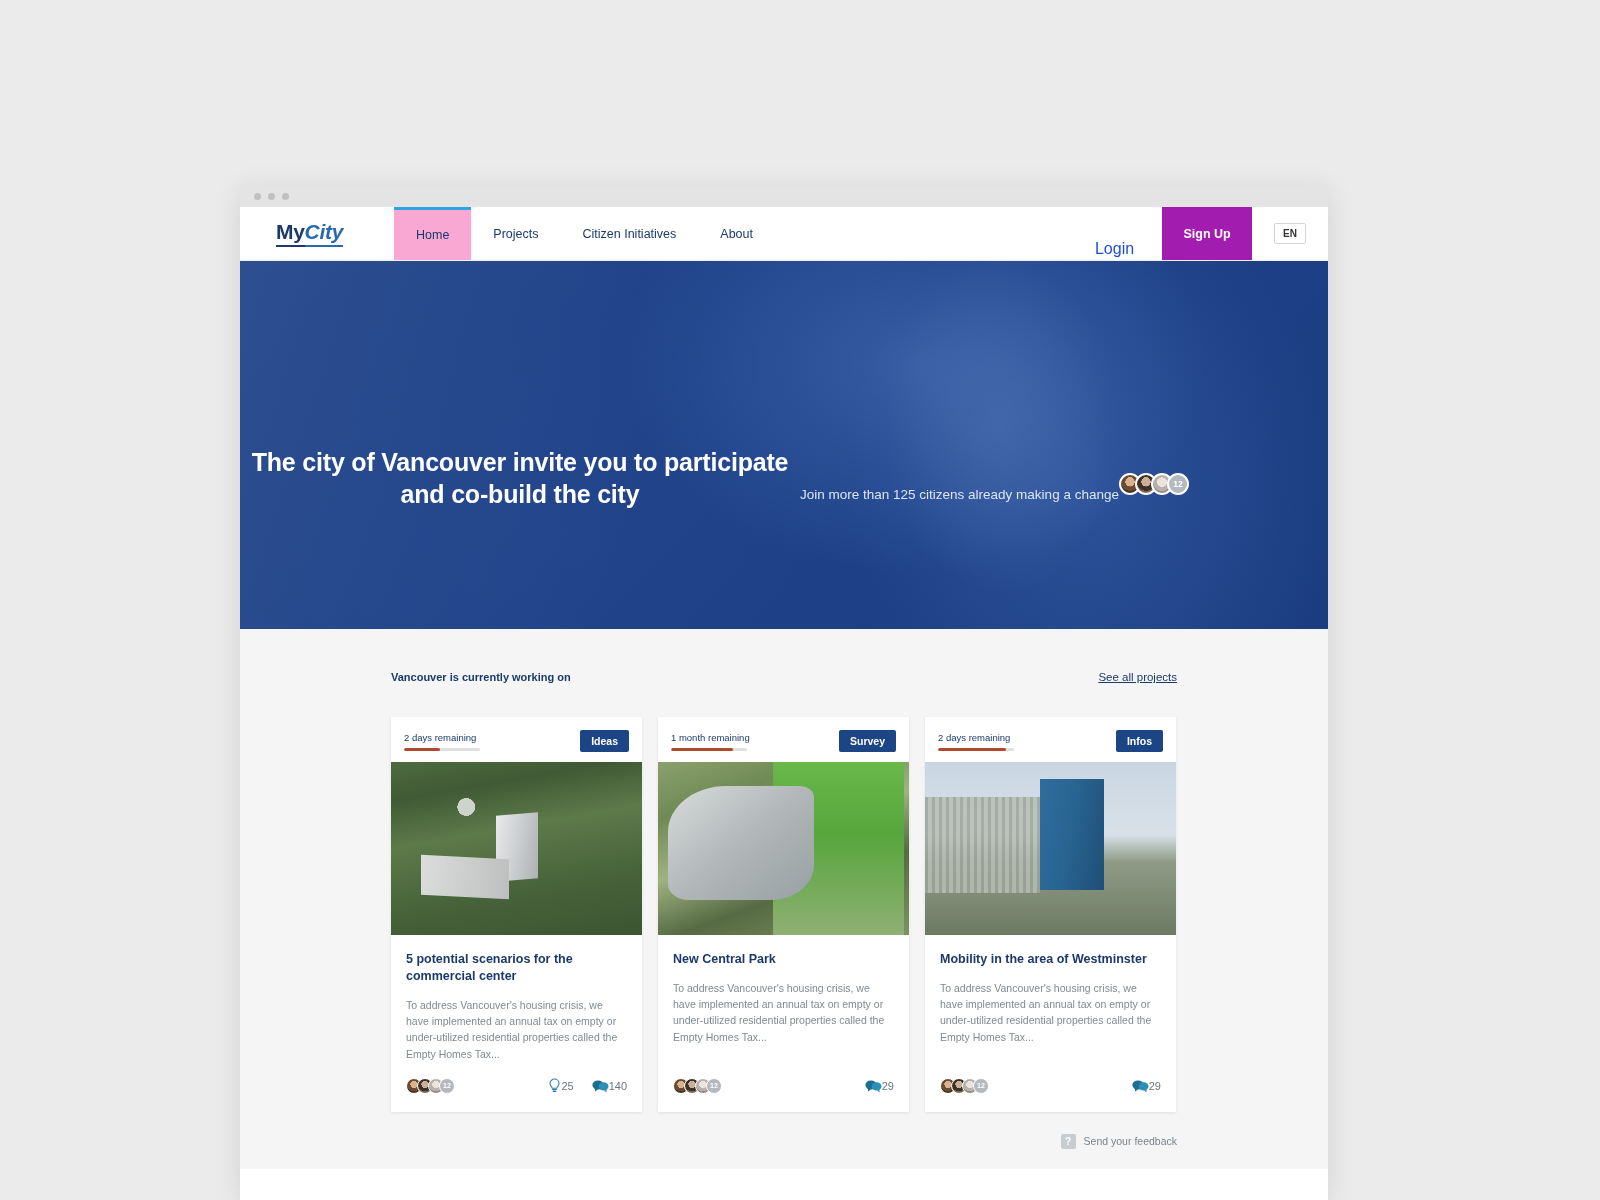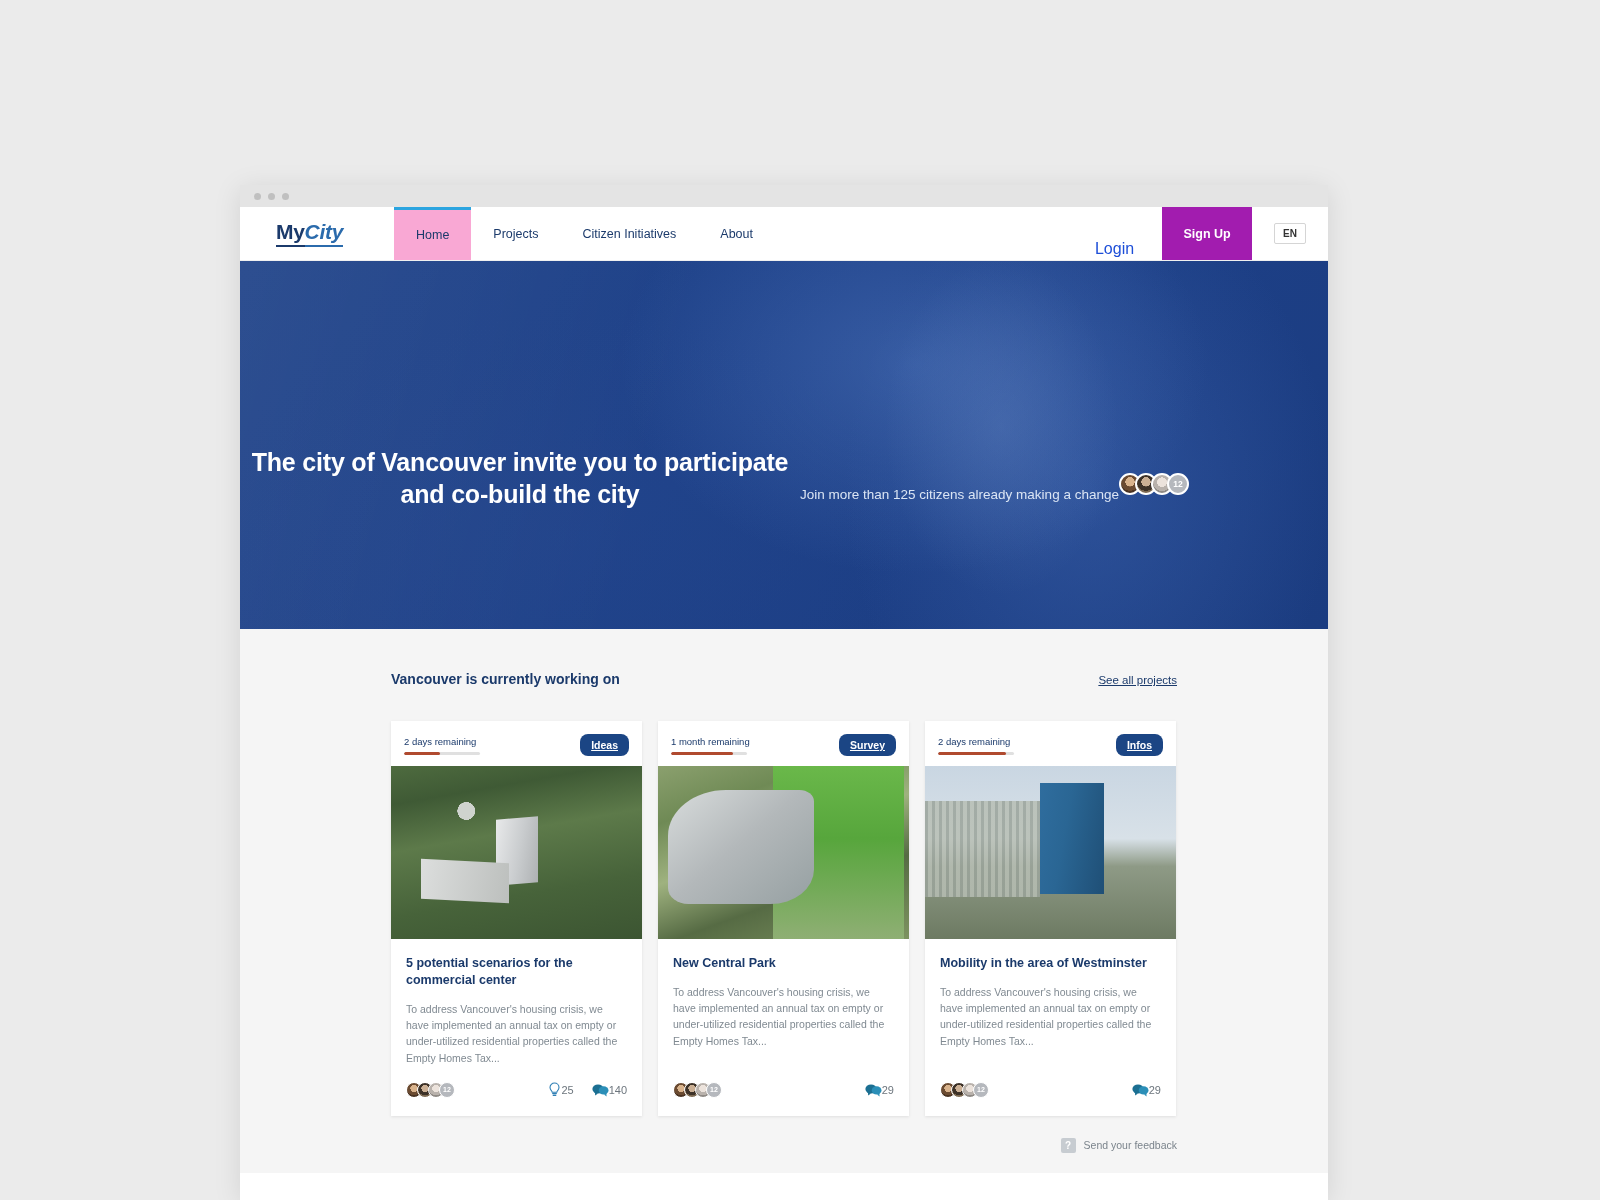--- a/index.html
+++ b/index.html
@@ -213,21 +213,21 @@
     min-height: 350px;
   }
   .section-head {
     width: 786px;
     margin: 0 auto;
     display: flex;
     align-items: baseline;
     justify-content: space-between;
   }
   .section-title {
-    font-size: 14px;
+    font-size: 11px;
     font-weight: 700;
     color: #1b3a6b;
   }
   .see-all {
     font-size: 11.5px;
     color: #1b3a6b;
     text-decoration: underline;
     cursor: pointer;
   }
 
@@ -267,23 +267,22 @@
     height: 100%;
     background: #b04a2f;
     border-radius: 2px;
   }
   .badge {
     background: #1b4584;
     color: #ffffff;
     font-size: 10.5px;
     font-weight: 700;
     padding: 5px 11px;
-    border-radius: 8px;
-    cursor: pointer;
-    text-decoration: underline;
+    border-radius: 2px;
+    cursor: pointer;
   }
 
   .card-img { height: 173px; position: relative; overflow: hidden; }
 
   .img-aerial {
     background:
       radial-gradient(circle 22px at 30% 26%, #cfd3ce, #cfd3ce 0 40%, rgba(0,0,0,0) 41%),
       linear-gradient(170deg, #4e6b3f 0%, #3f5a35 18%, #5d7a4a 40%, #47633a 70%, #3c5532 100%);
     position: relative;
   }

